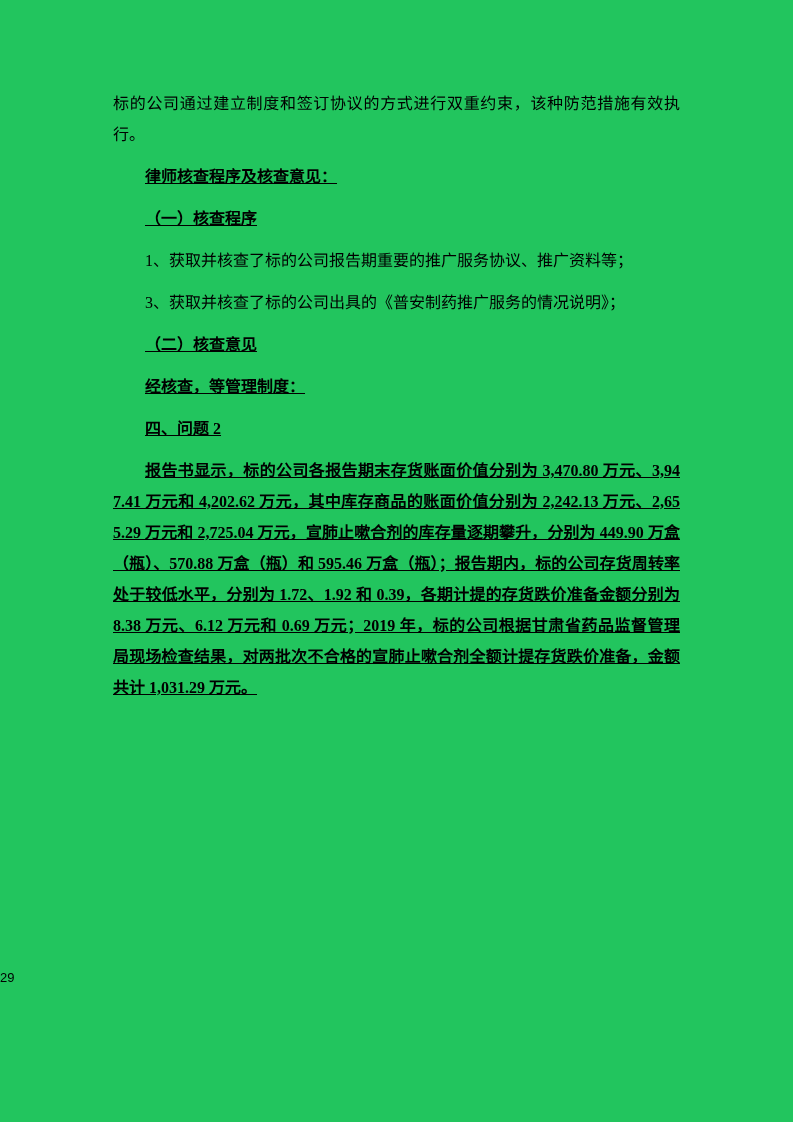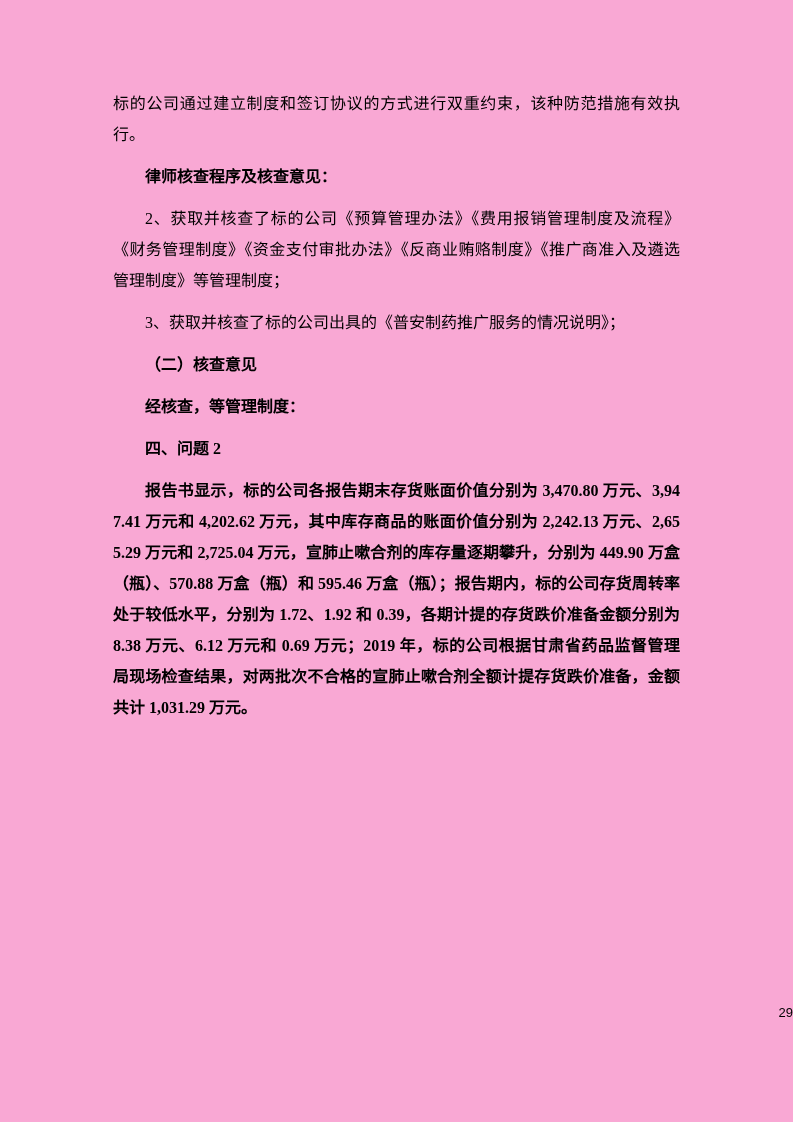--- a/index.html
+++ b/index.html
@@ -4,21 +4,21 @@
 <style>
   html, body {
     margin: 0;
     padding: 0;
     background: #ffffff;
   }
   .page {
     position: relative;
     width: 793px;
     height: 1122px;
-    background: #f9a8d4;
+    background: #22c55e;
     overflow: hidden;
     font-family: "Liberation Serif", "DejaVu Serif", serif;
     font-size: 16px;
     color: #000000;
   }
   .content {
     position: absolute;
     top: 88px;
     left: 113px;
     width: 567px;
@@ -31,42 +31,44 @@
     word-break: break-all;
   }
   .para:first-child {
     margin-top: 0;
   }
   .no-indent {
     text-indent: 0;
   }
   .bold {
     font-weight: bold;
+    text-decoration: underline;
   }
   .page-footer {
     position: absolute;
-    top: 1003px;
+    top: 968px;
     left: 0;
     width: 793px;
-    text-align: right;
+    text-align: left;
   }
   .page-number {
     font-family: "Liberation Sans", "DejaVu Sans", sans-serif;
     font-size: 13px;
     color: #000000;
   }
 </style>
 </head>
 <body>
 
 <div class="page">
   <main class="content">
     <p class="para no-indent">标的公司通过建立制度和签订协议的方式进行双重约束，该种防范措施有效执行。</p>
     <p class="para bold">律师核查程序及核查意见：</p>
-    <p class="para">2、获取并核查了标的公司《预算管理办法》《费用报销管理制度及流程》《财务管理制度》《资金支付审批办法》《反商业贿赂制度》《推广商准入及遴选管理制度》等管理制度；</p>
+    <p class="para bold">（一）核查程序</p>
+    <p class="para">1、获取并核查了标的公司报告期重要的推广服务协议、推广资料等；</p>
     <p class="para">3、获取并核查了标的公司出具的《普安制药推广服务的情况说明》；</p>
     <p class="para bold">（二）核查意见</p>
     <p class="para bold">经核查，等管理制度：</p>
     <p class="para bold">四、问题 2</p>
     <p class="para bold">报告书显示，标的公司各报告期末存货账面价值分别为 3,470.80 万元、3,947.41 万元和 4,202.62 万元，其中库存商品的账面价值分别为 2,242.13 万元、2,655.29 万元和 2,725.04 万元，宣肺止嗽合剂的库存量逐期攀升，分别为 449.90 万盒（瓶）、570.88 万盒（瓶）和 595.46 万盒（瓶）；报告期内，标的公司存货周转率处于较低水平，分别为 1.72、1.92 和 0.39，各期计提的存货跌价准备金额分别为 8.38 万元、6.12 万元和 0.69 万元；2019 年，标的公司根据甘肃省药品监督管理局现场检查结果，对两批次不合格的宣肺止嗽合剂全额计提存货跌价准备，金额共计 1,031.29 万元。</p>
   </main>
   <footer class="page-footer">
     <span class="page-number">29</span>
   </footer>
 </div>

